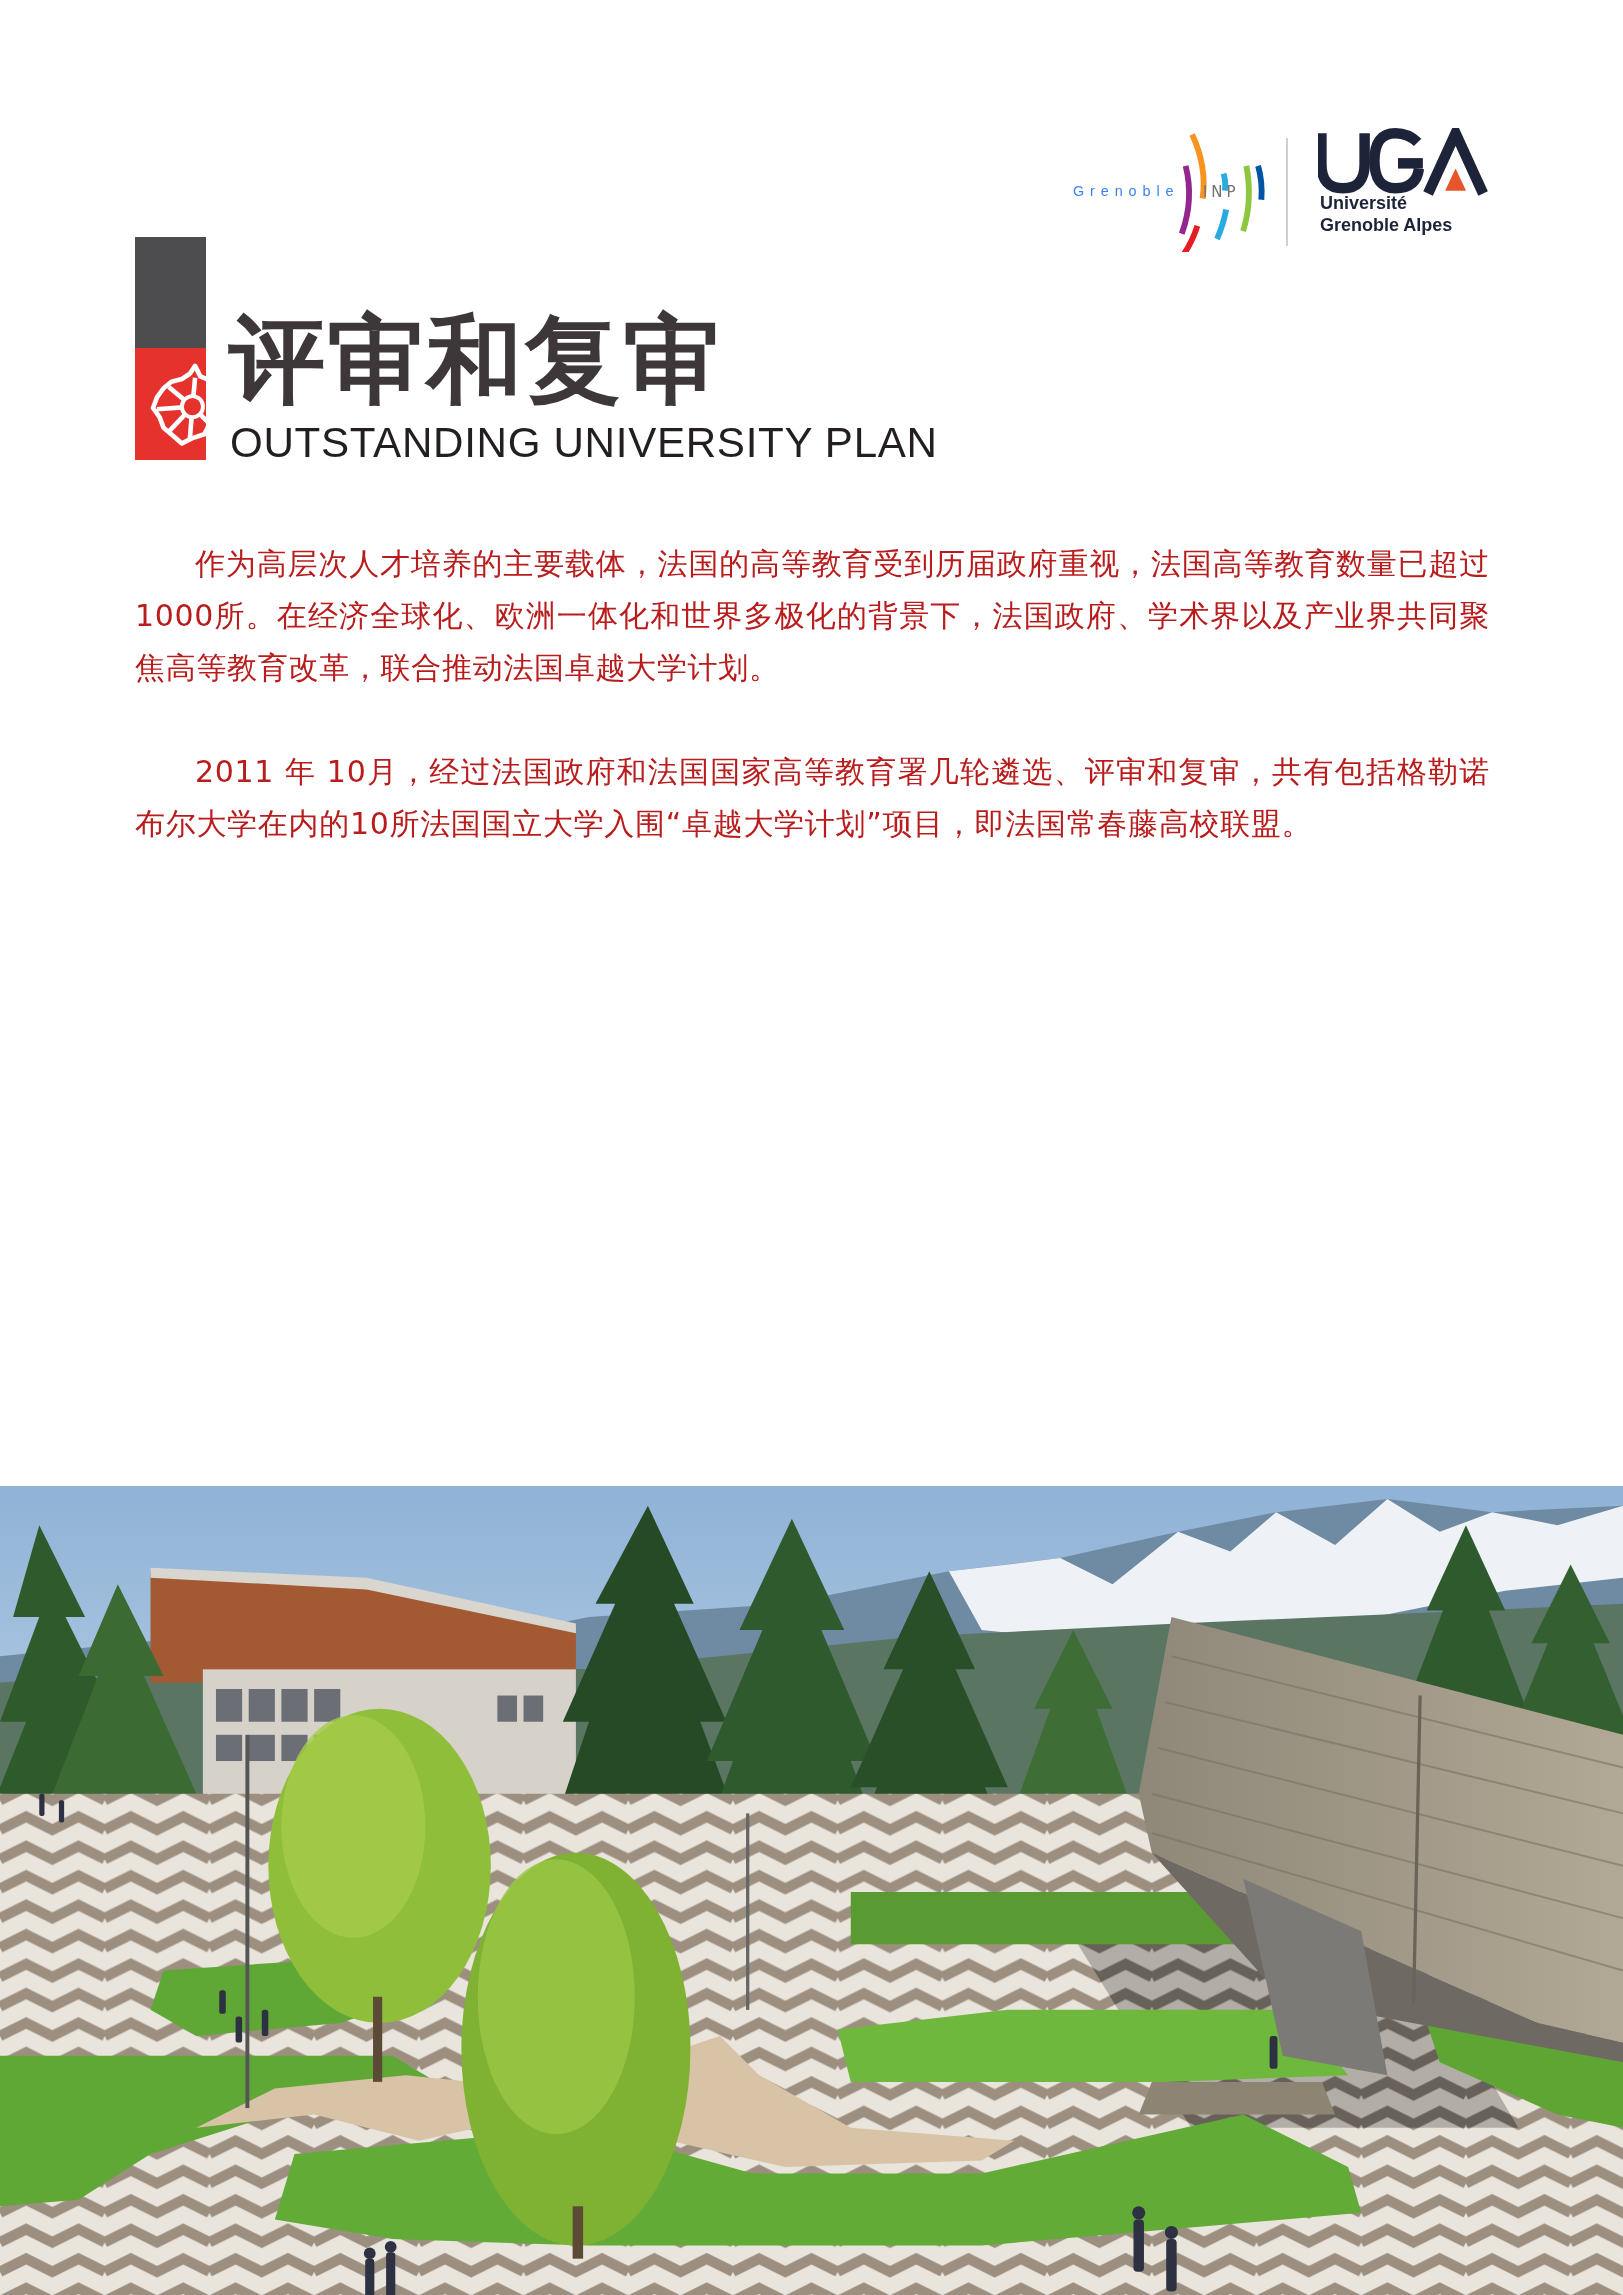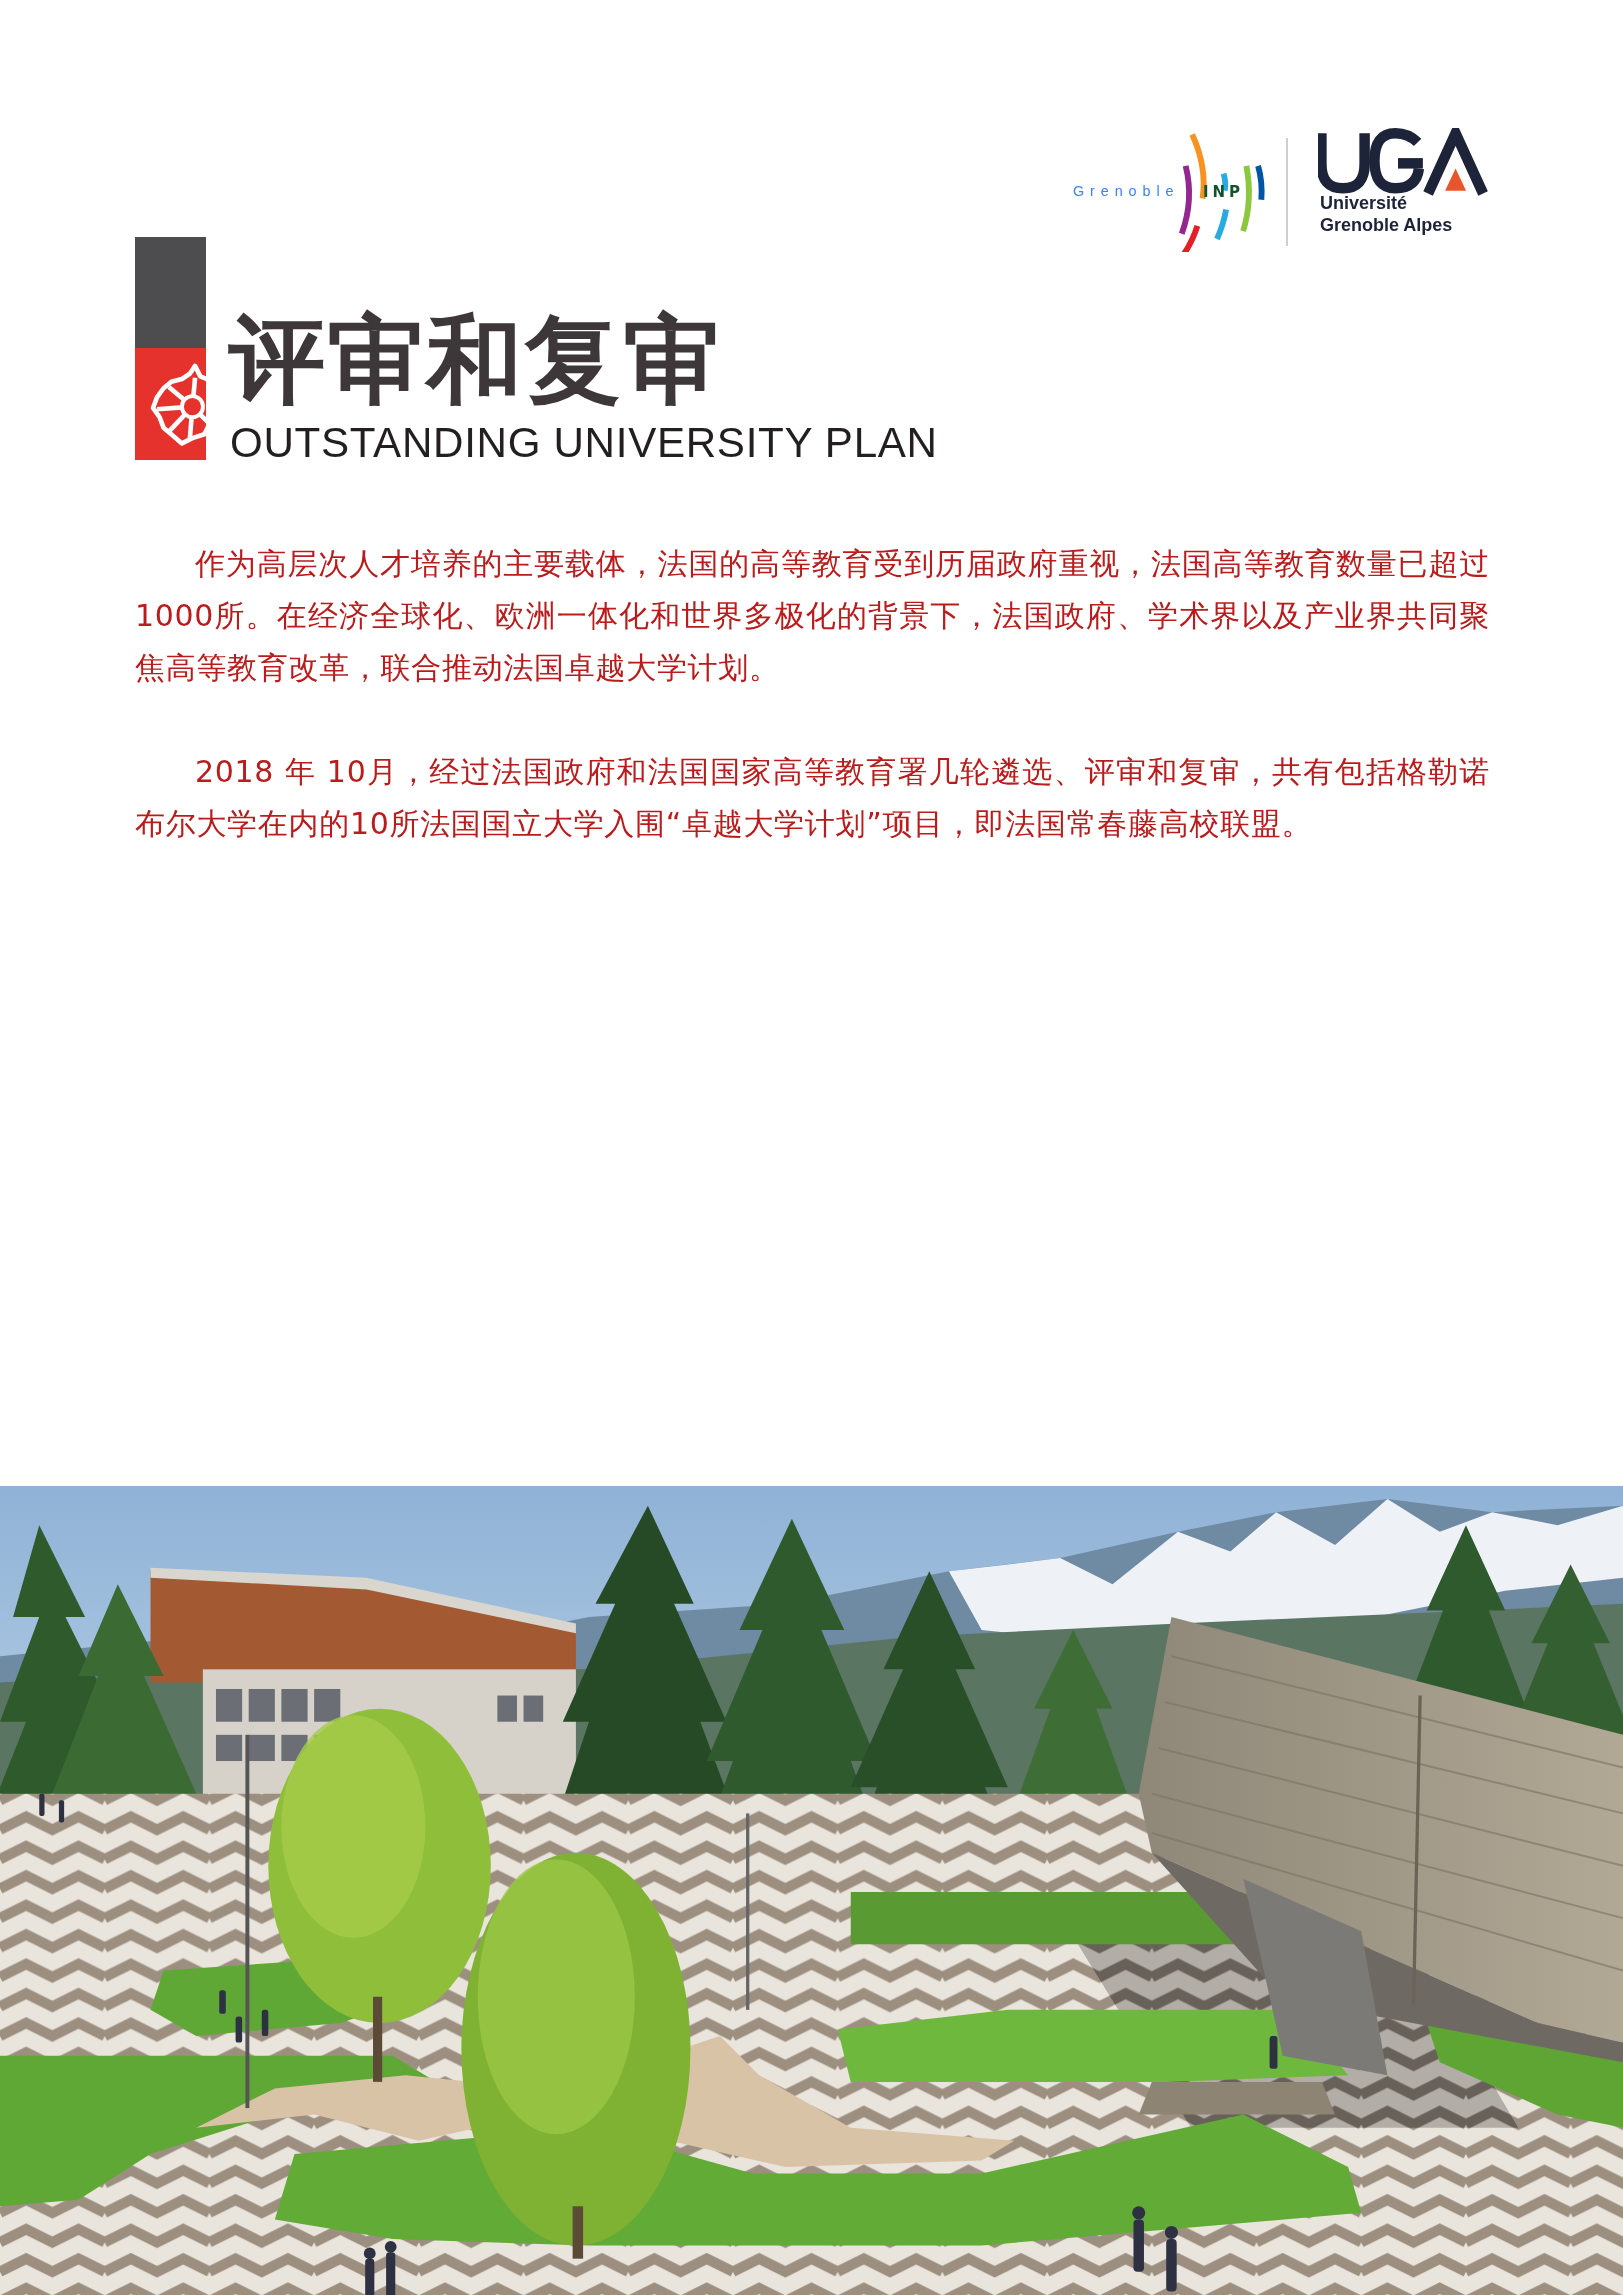--- a/index.html
+++ b/index.html
@@ -38,24 +38,24 @@
       font-family: Liberation Sans, sans-serif;
       font-size: 14.4px;
       letter-spacing: 5.9px;
       color: #3b82f6;
     }
     .inp-mark {
       position: absolute;
       left: 130px;
       top: 55px;
       font-family: "DejaVu Sans", sans-serif;
-      font-weight: bold;
+      font-weight: normal;
       font-size: 15px;
       letter-spacing: 3.9px;
-      color: #14532d;
+      color: #737373;
     }
     .inp-arcs {
       position: absolute;
       left: 85px;
       top: 0;
       width: 131px;
       height: 124px;
     }
     .logo-divider {
       position: absolute;
@@ -227,21 +227,21 @@
       </g>
       <circle cx="66" cy="74" r="16" fill="#e5322d" stroke="#ffffff" stroke-width="6"></circle>
     </svg>
   </div>
 </div>
 <div class="title-cn">评审和复审</div>
 <div class="title-en">OUTSTANDING UNIVERSITY PLAN</div>
 
 <div class="body-text">
   <p class="para">作为高层次人才培养的主要载体，法国的高等教育受到历届政府重视，法国高等教育数量已超过1000所。在经济全球化、欧洲一体化和世界多极化的背景下，法国政府、学术界以及产业界共同聚焦高等教育改革，联合推动法国卓越大学计划。</p>
-  <p class="para">2018 年 10月，经过法国政府和法国国家高等教育署几轮遴选、评审和复审，共有包括格勒诺布尔大学在内的10所法国国立大学入围“卓越大学计划”项目，即法国常春藤高校联盟。</p>
+  <p class="para">2011 年 10月，经过法国政府和法国国家高等教育署几轮遴选、评审和复审，共有包括格勒诺布尔大学在内的10所法国国立大学入围“卓越大学计划”项目，即法国常春藤高校联盟。</p>
 </div>
 
 <div class="campus-photo">
   <svg viewBox="0 0 2480 1237" preserveAspectRatio="none">
     <defs>
       <linearGradient id="sky" x1="0" y1="0" x2="0" y2="1">
         <stop offset="0" stop-color="#8fb2d6"></stop>
         <stop offset="1" stop-color="#b9d0e6"></stop>
       </linearGradient>
       <pattern id="zig" width="160" height="90" patternUnits="userSpaceOnUse">

